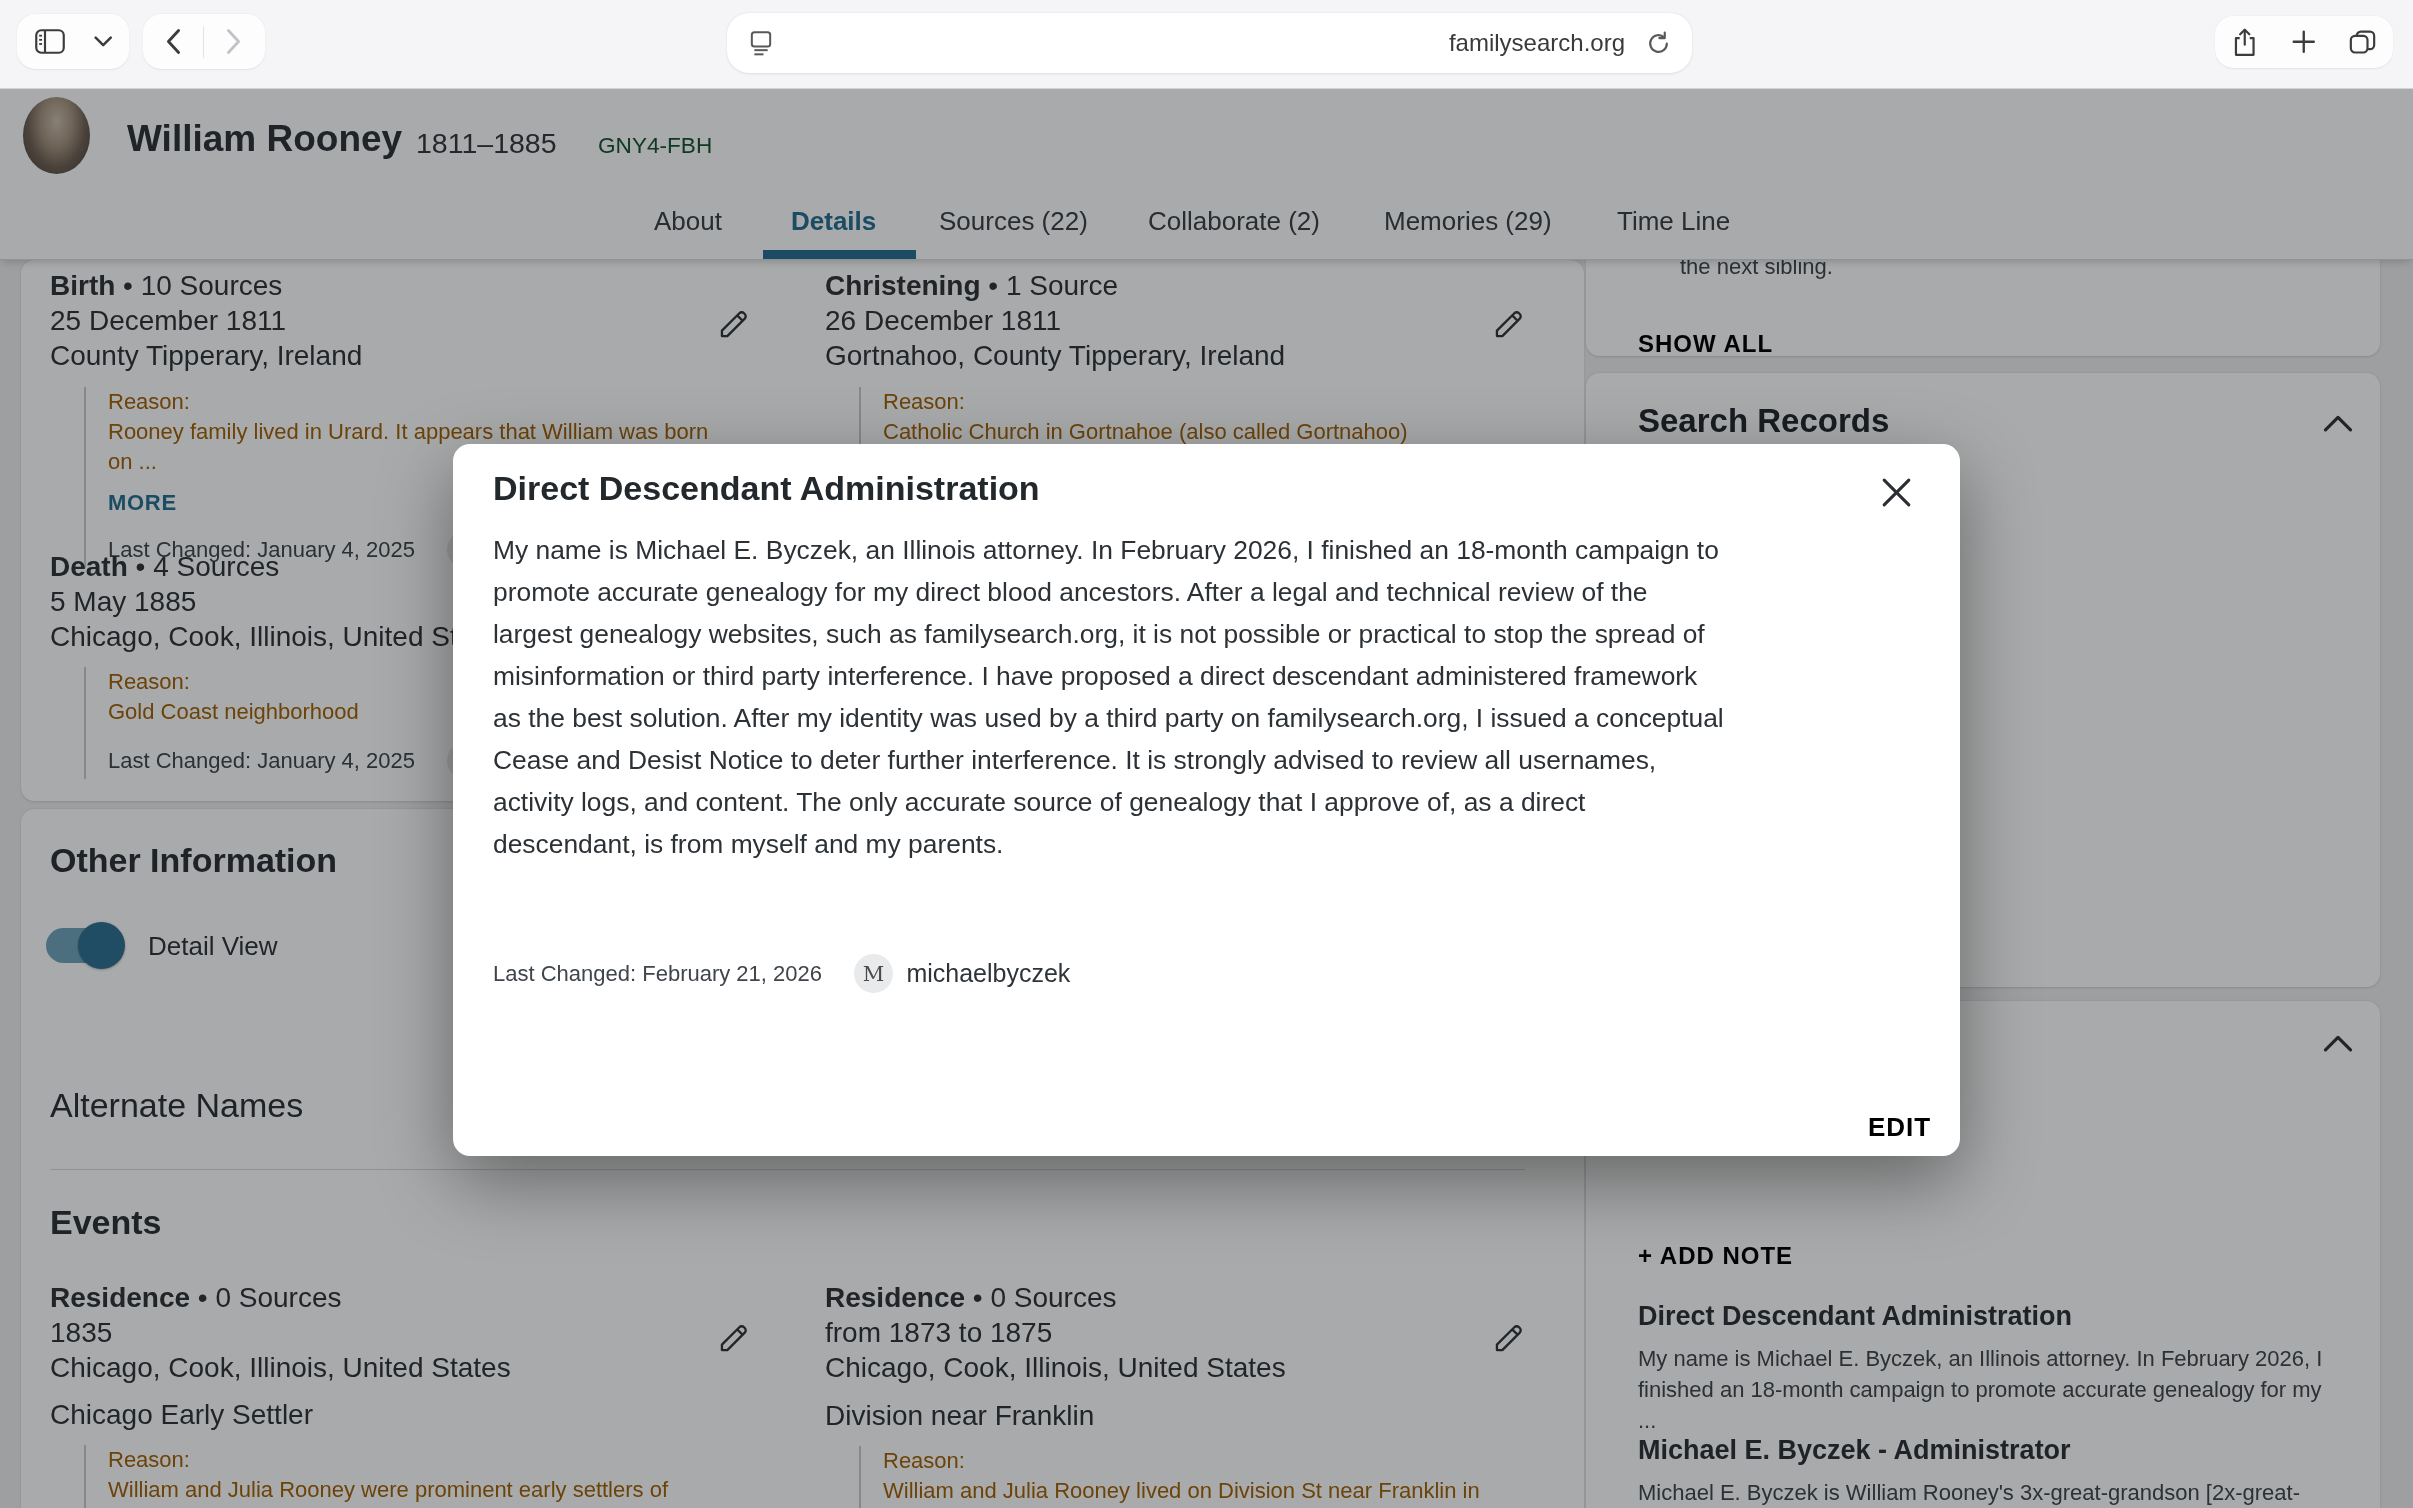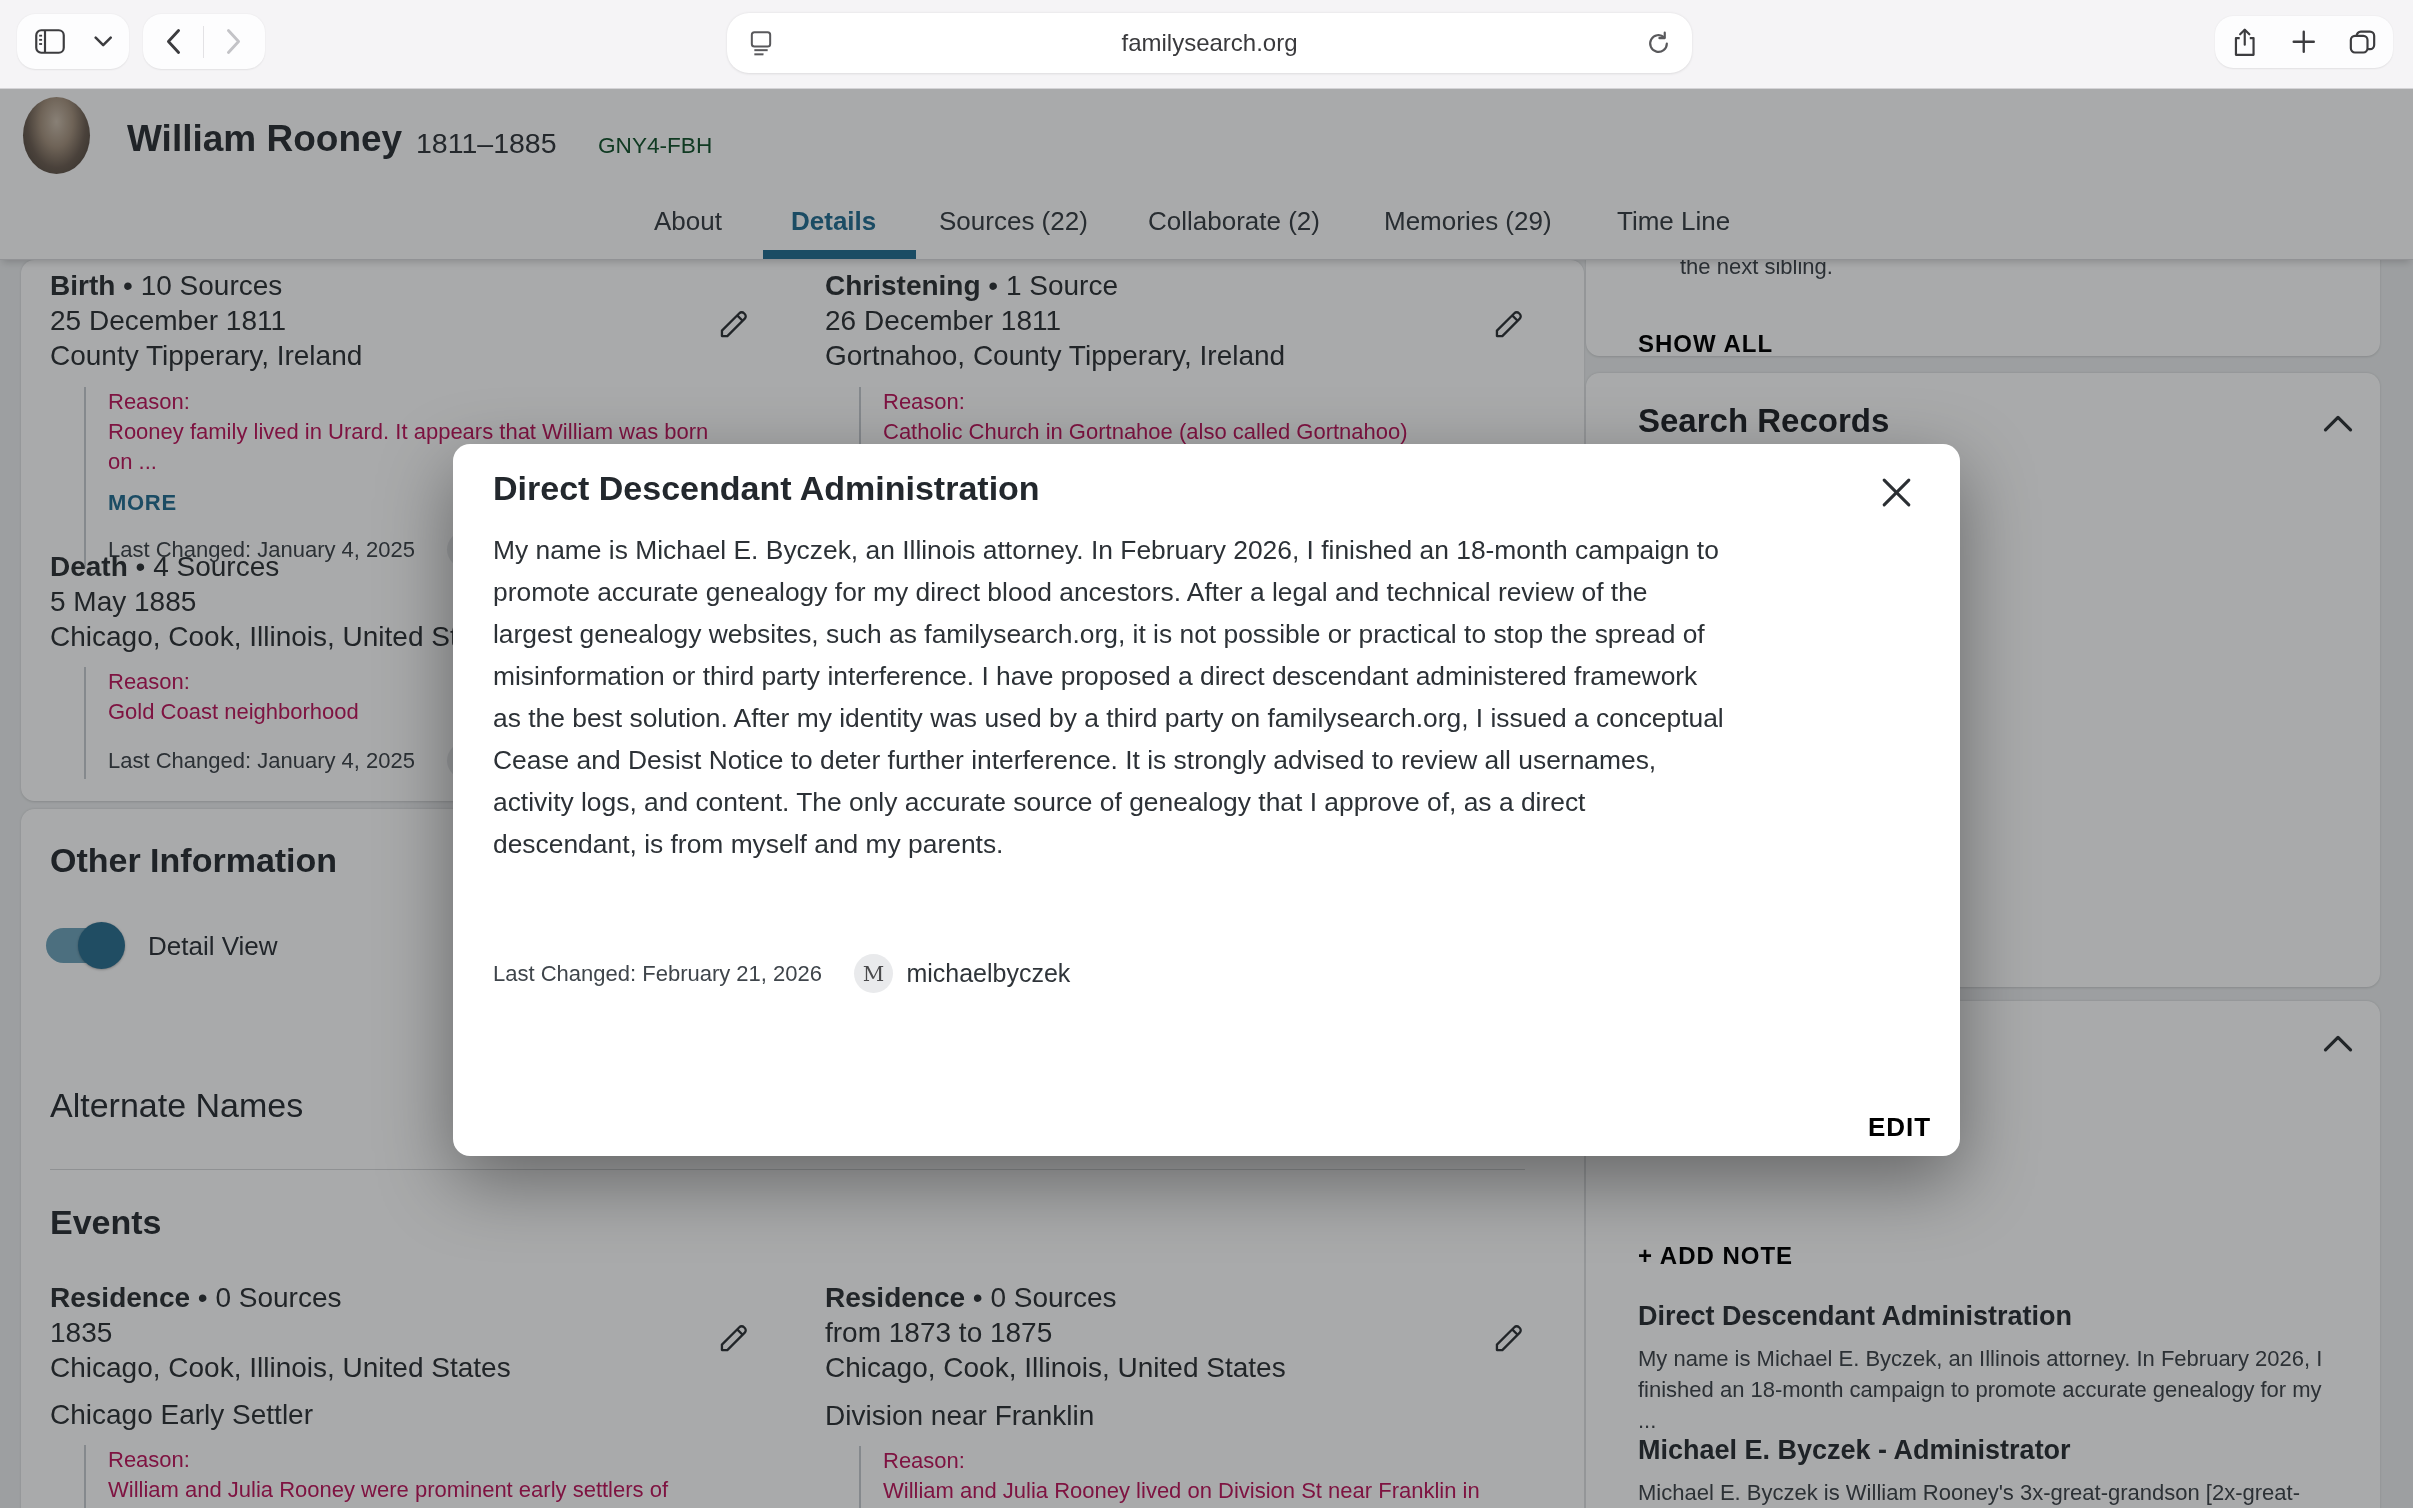--- a/index.html
+++ b/index.html
@@ -7,40 +7,40 @@
           font-family:"Liberation Sans", sans-serif; -webkit-font-smoothing:antialiased;}
   
   .chrome{position:absolute;left:0;top:0;width:2413px;height:88px;background:#f5f4f6;
           border-bottom:0.8px solid #d4d3d6;z-index:40;}
   .pill{position:absolute;top:14.2px;height:55px;background:#fdfdfe;border-radius:18.4px;
         box-shadow:0 0.8px 1.7px rgba(0,0,0,.08);display:flex;align-items:center;}
   .chrome svg{display:block;}
   .tbtn{display:flex;align-items:center;justify-content:center;height:100%;}
   .url-pill{position:absolute;left:727px;top:13.4px;width:965px;height:60px;background:#ffffff;
             border-radius:22px;box-shadow:0 0.8px 2.5px rgba(0,0,0,.10);display:flex;align-items:center;}
-  .url-text{flex:1;text-align:center;font-size:24px;color:#3a3a3d;}
+  .url-text{flex:1;text-align:right;font-size:24px;color:#3a3a3d;}
   
   .page{position:absolute;left:0;top:88px;width:2413px;height:1420px;background:#edeff0;overflow:hidden;}
   .card{position:absolute;background:#ffffff;border-radius:13.4px;box-shadow:0 0.8px 2.5px rgba(0,0,0,.14);}
   
   .person-header{position:absolute;left:0;top:0;width:2413px;height:96px;background:#fff;z-index:5;
                  border-bottom:0.8px solid #e3e4e6;}
   .avatar-photo{position:absolute;left:22.6px;top:9.2px;width:67px;height:77px;border-radius:50%;
       background:radial-gradient(ellipse at 50% 32%, #cdbfae 0%, #a6937f 34%, #6d5f53 62%, #463e37 100%);}
   .p-name{position:absolute;left:127px;top:30px;font-size:37px;font-weight:600;color:#2d3237;}
   .p-life{position:absolute;left:416px;top:39px;font-size:28.5px;color:#33383d;}
   .p-pid{position:absolute;left:598px;top:45px;font-size:22.6px;color:#14532d;}
   .tab-bar{position:absolute;left:0;top:96px;width:2413px;height:75px;background:#fff;z-index:5;
            border-bottom:0.8px solid #dadbdd;box-shadow:0 5px 7.5px -1.7px rgba(0,0,0,.18);}
   .tab{position:absolute;top:0;height:75px;display:flex;align-items:center;font-size:26px;color:#3a4045;cursor:default;}
   .tab.active{color:#266f93;font-weight:600;}
   .tab-underline{position:absolute;left:763px;bottom:0;width:153px;height:9.2px;background:#266f93;}
   .eline{font-size:28px;color:#2f3337;line-height:35px;}
   .reason-wrap{margin-left:34px;border-left:2.5px solid #c8cdd1;padding-left:22px;margin-top:13.4px;}
-  .rlabel,.rtext{font-size:22px;color:#be185d;line-height:30px;}
+  .rlabel,.rtext{font-size:22px;color:#a16207;line-height:30px;}
   .more{margin-top:13.4px;font-size:22px;font-weight:600;letter-spacing:0.7px;color:#266f93;cursor:pointer;}
   .lastrow{margin-top:15px;display:flex;align-items:center;font-size:22px;color:#3f454b;}
   .m-avatar{width:37px;height:37px;border-radius:50%;background:#e9eaec;color:#4a4a4c;
             font-family:"DejaVu Serif", serif;font-size:21px;display:flex;align-items:center;justify-content:center;
             margin-left:32px;flex:0 0 auto;}
   .uname{margin-left:13.4px;font-size:23.5px;color:#2f3439;}
   .pencil{position:absolute;width:37px;height:37px;cursor:pointer;}
   .sec-h{font-size:34px;font-weight:700;color:#2b3035;}
   .divider{position:absolute;height:0.8px;background:#d7d9db;}
   

